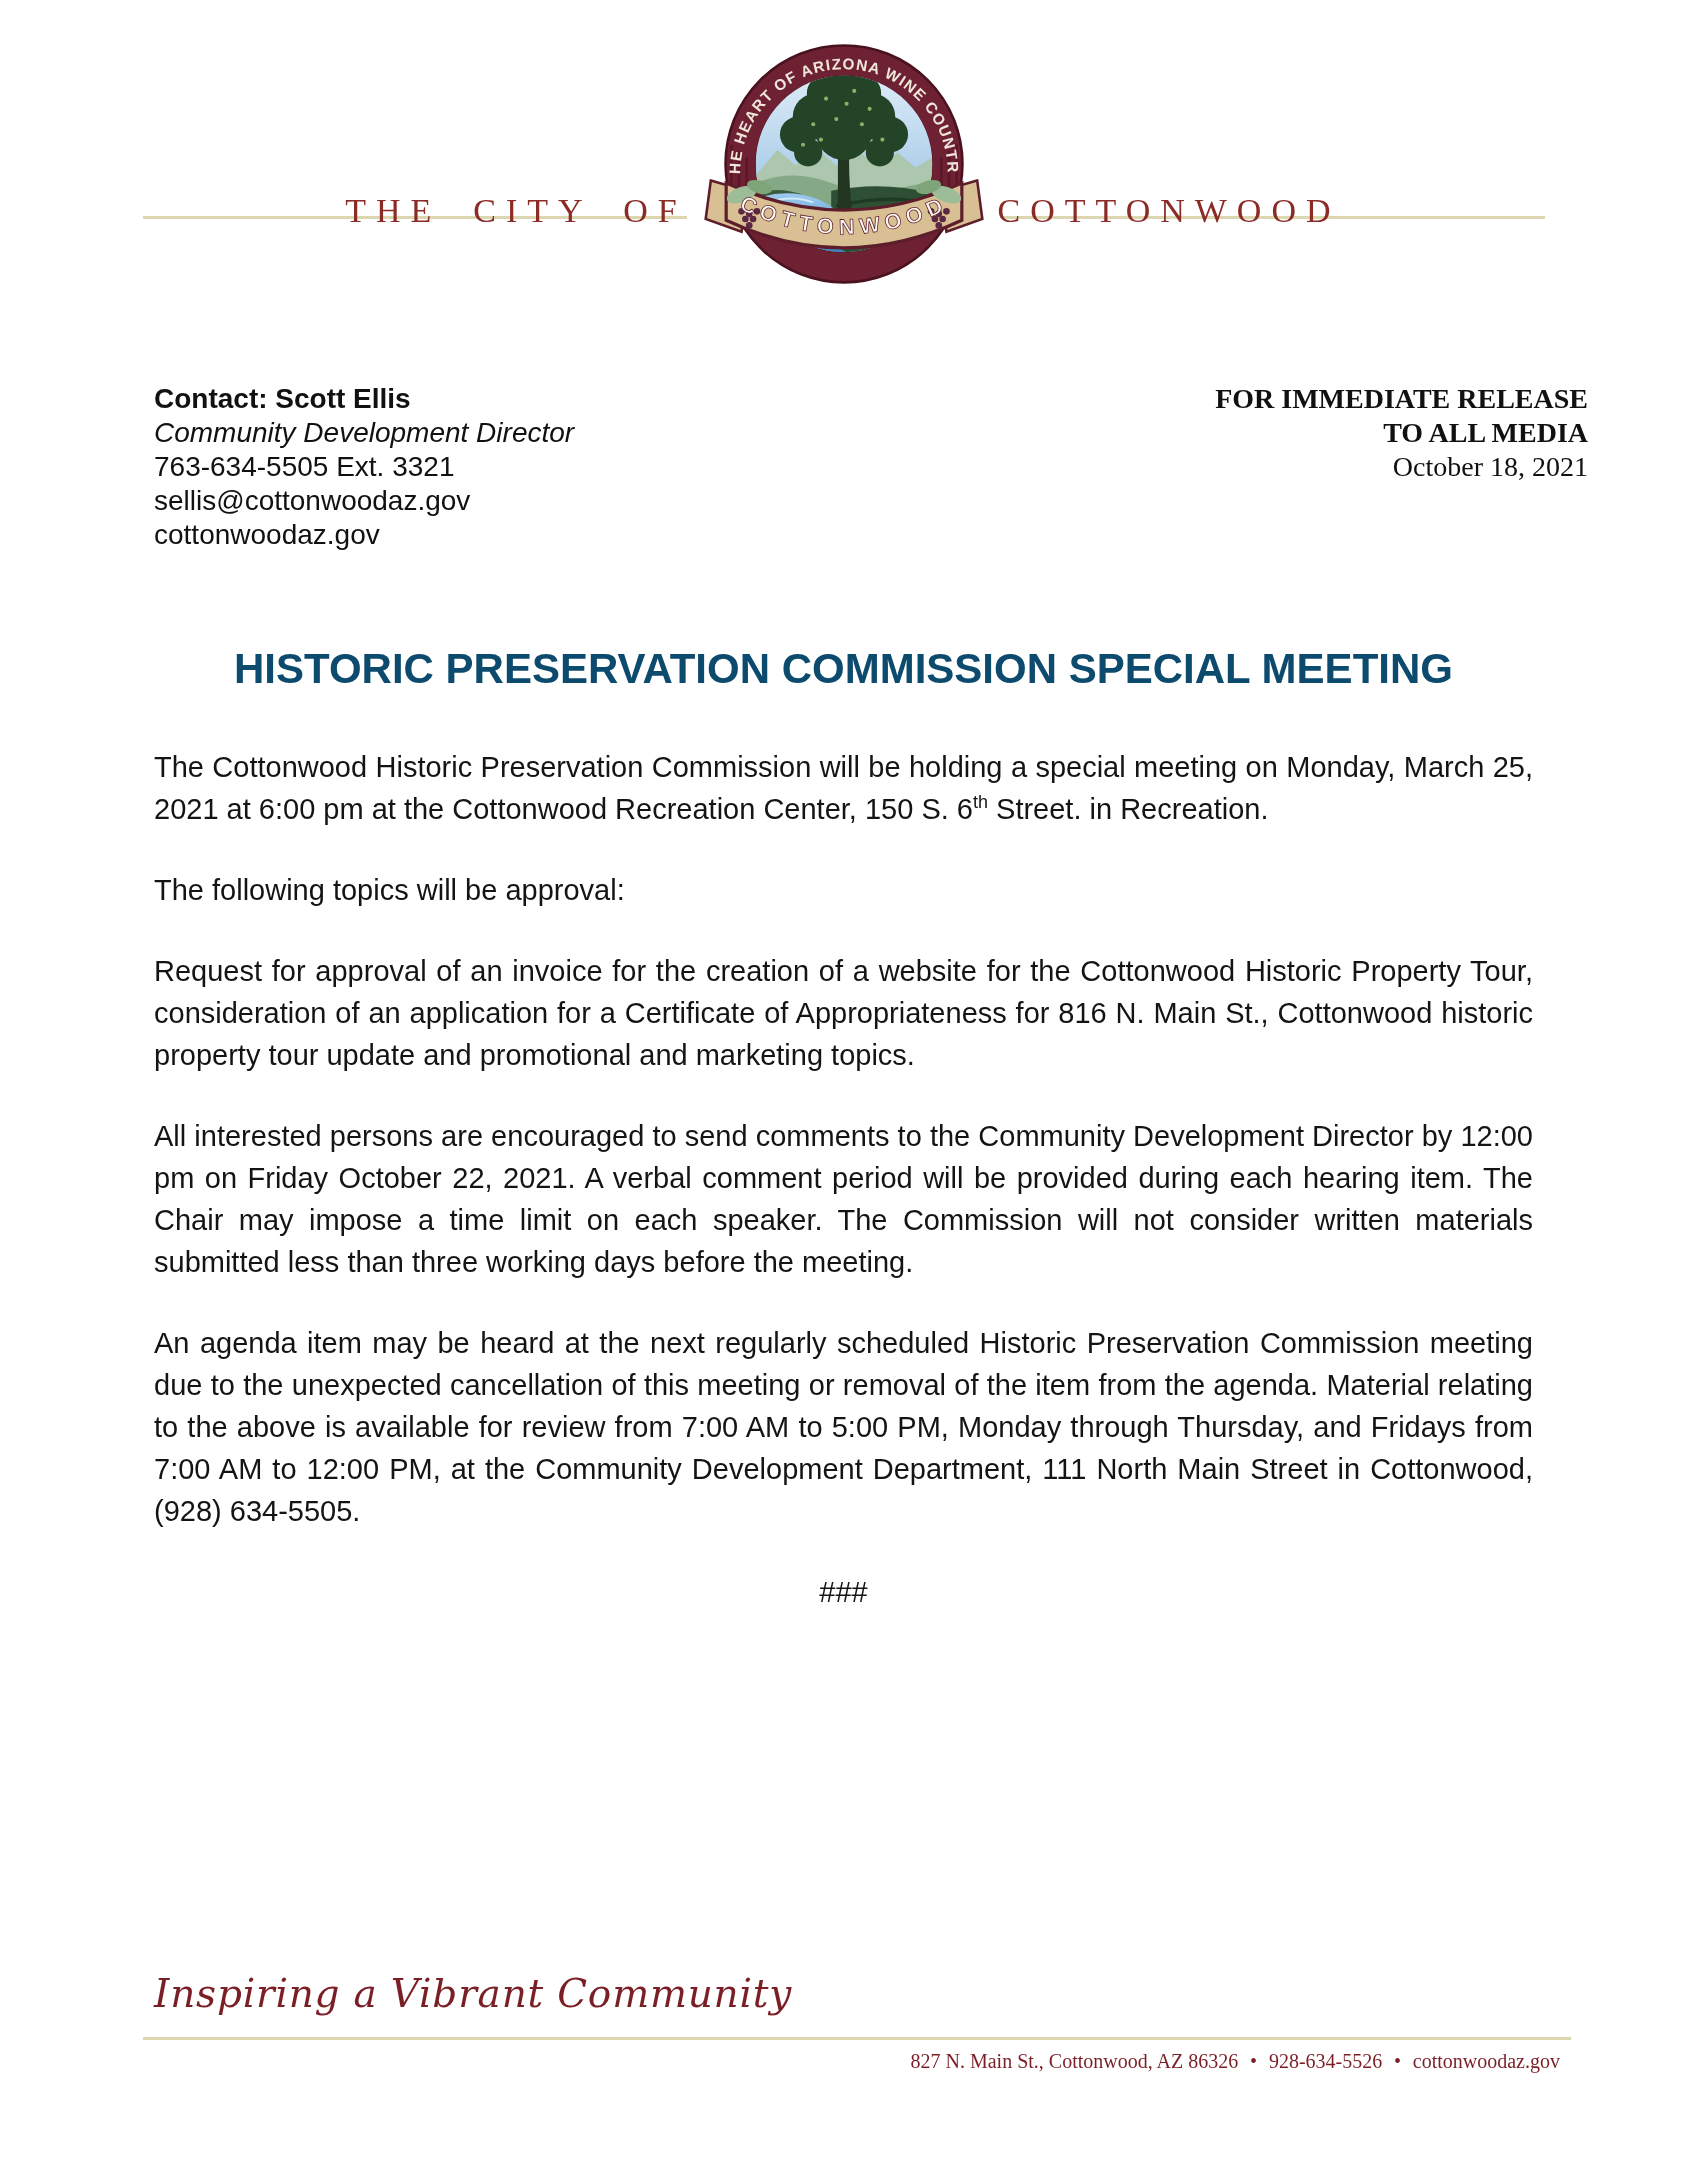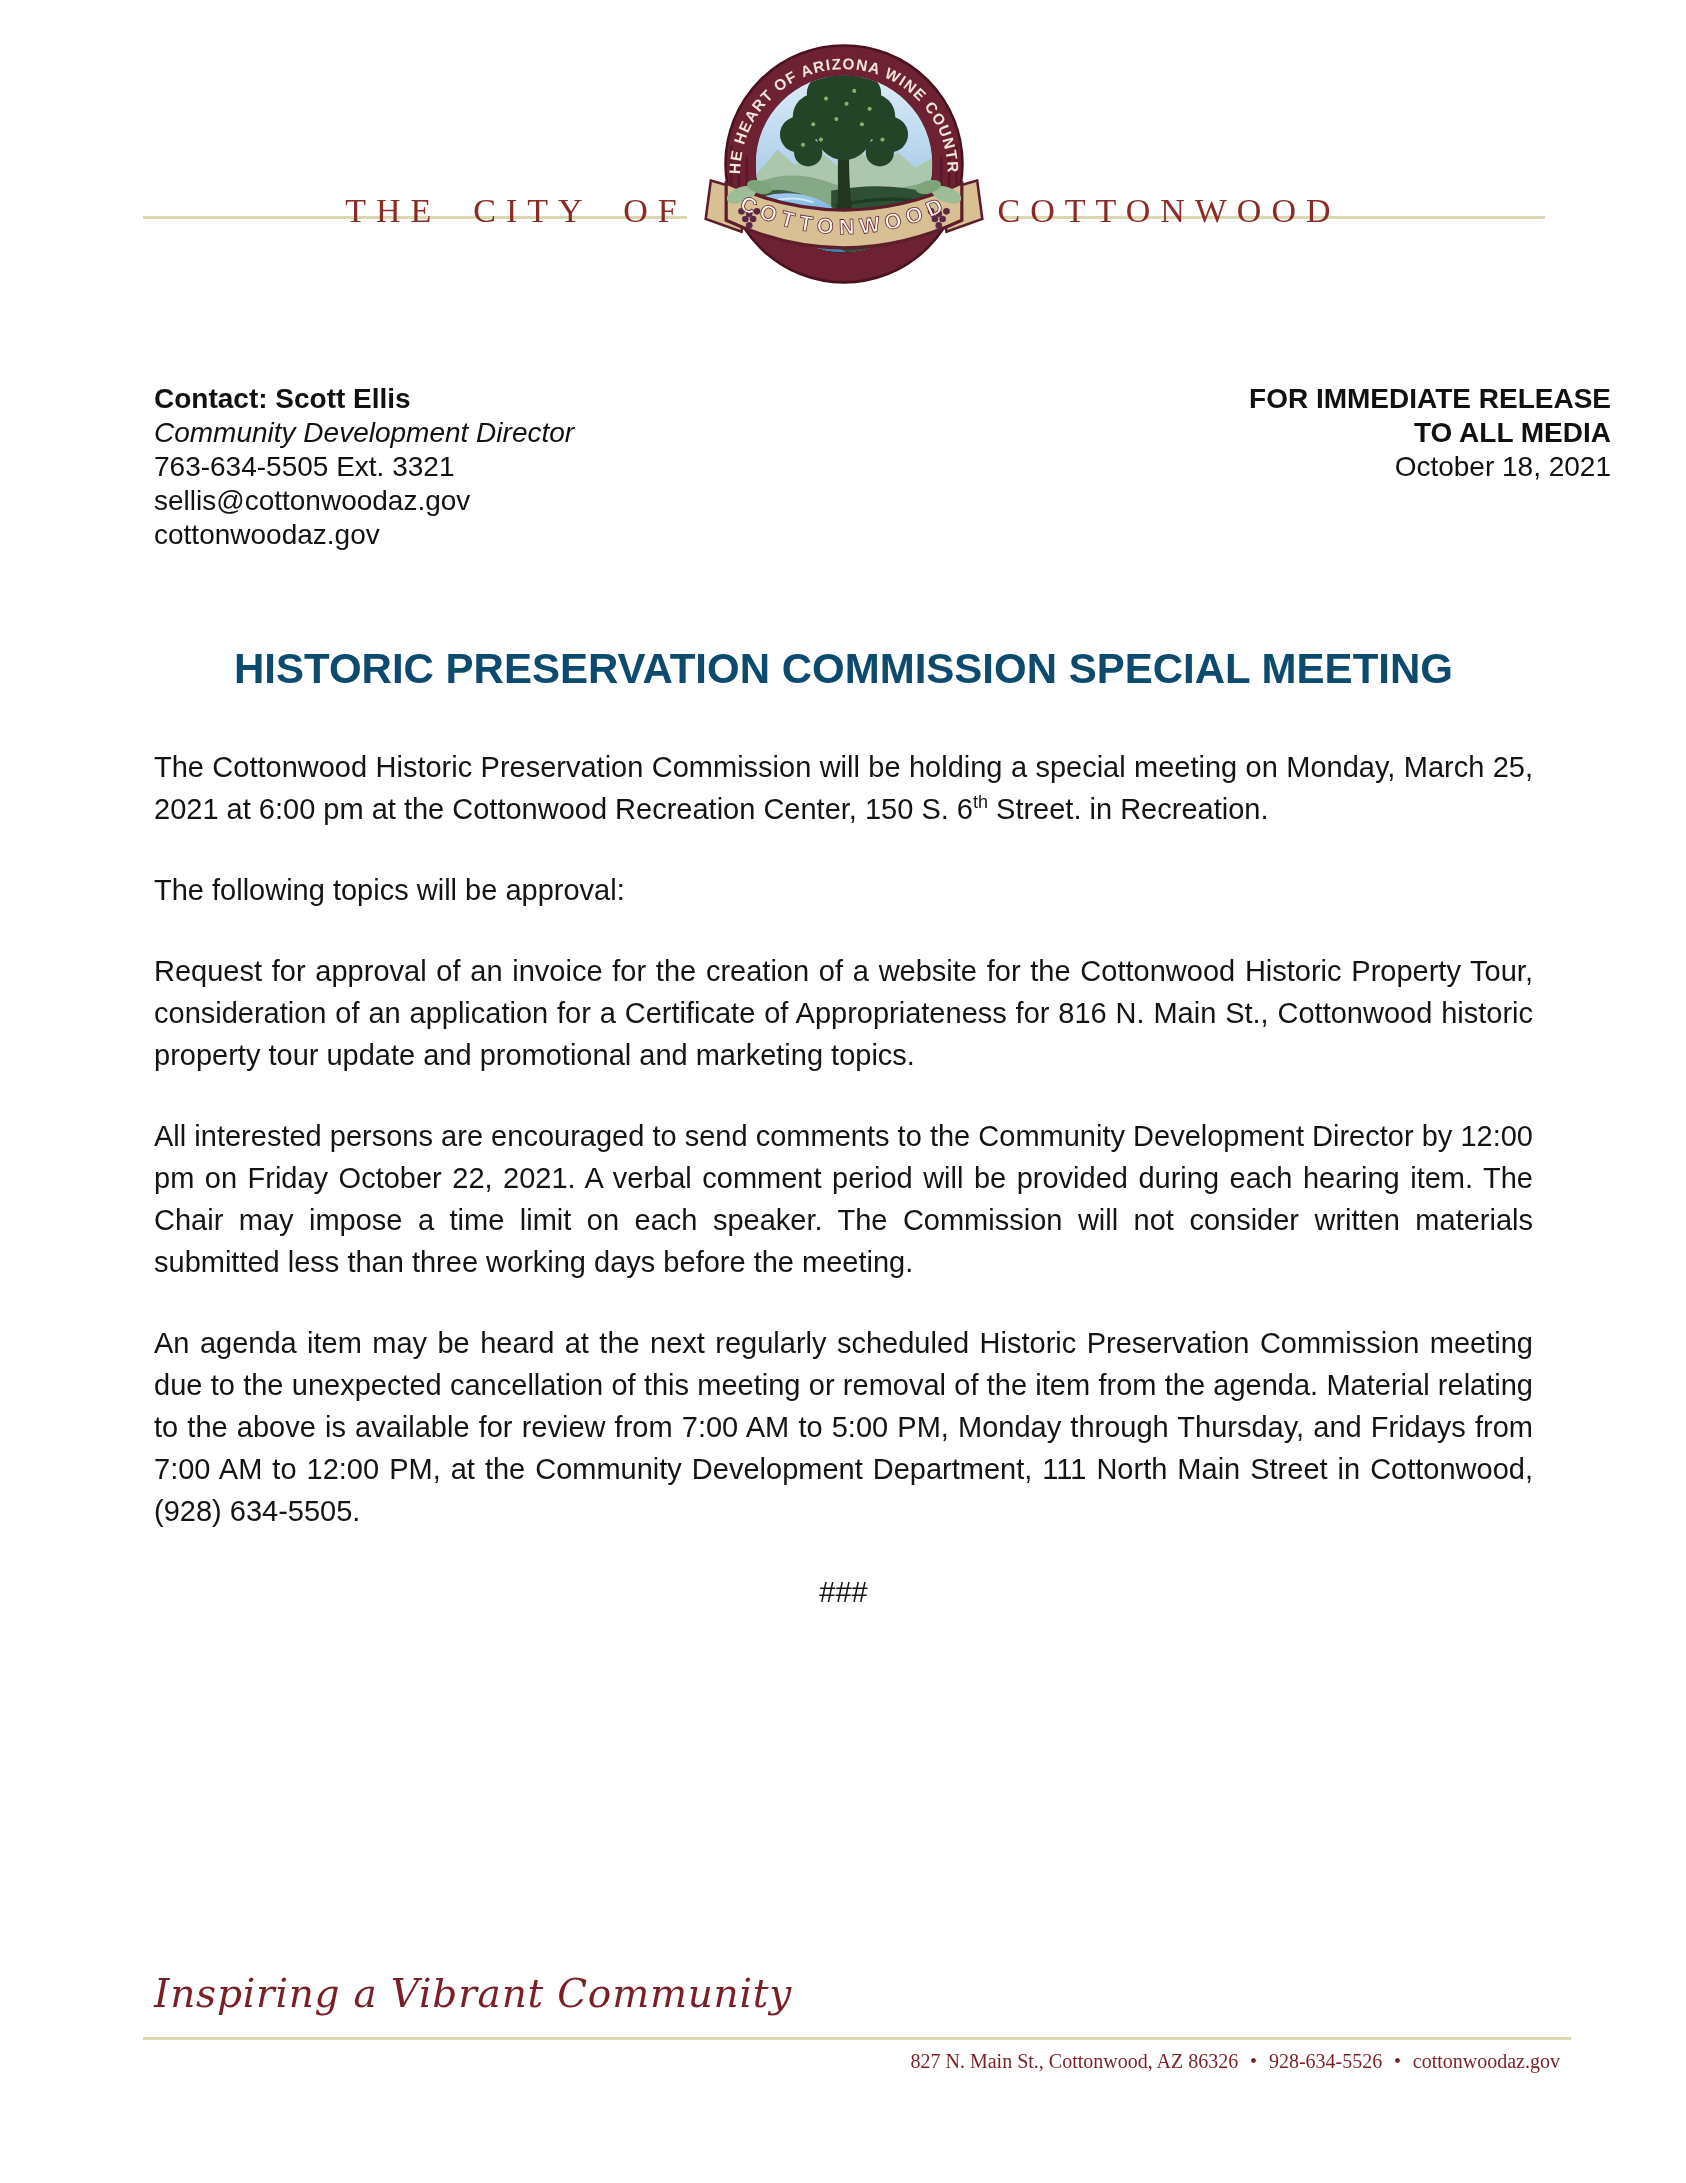--- a/index.html
+++ b/index.html
@@ -41,25 +41,25 @@
     left: 844px;
     top: 32px;
     transform: translateX(-50%);
   }
 
   
   .info-row {
     display: flex;
     justify-content: space-between;
     align-items: flex-start;
-    padding: 46px 76px 0 154px;
+    padding: 46px 99px 0 154px;
   }
   .info-line { font-size: 28px; line-height: 34px; }
   .contact { text-align: left; }
-  .release { text-align: right; }
+  .release { text-align: right; font-family: Liberation Serif, serif; }
   .bold { font-weight: bold; }
   .italic { font-style: italic; }
 
   
   .doc-title {
     margin: 94px 154px 0 154px;
     text-align: center;
     font-size: 42px;
     line-height: 45px;
     font-weight: bold;

